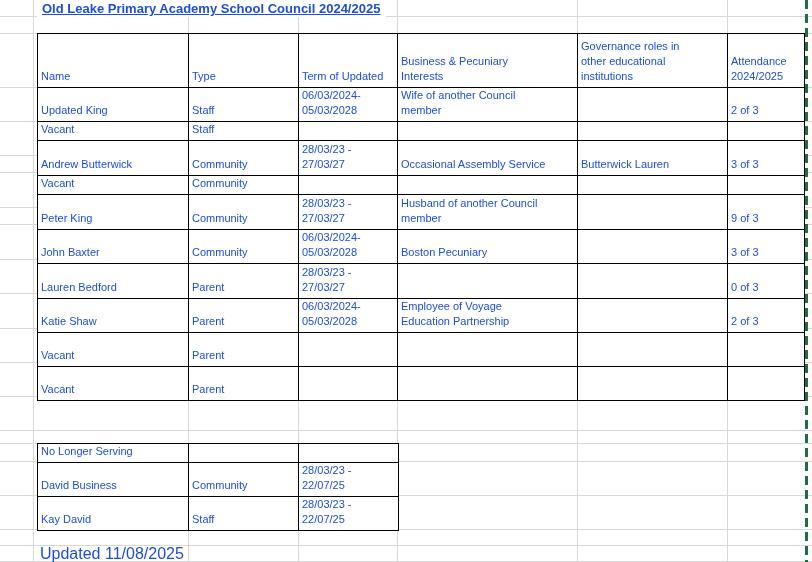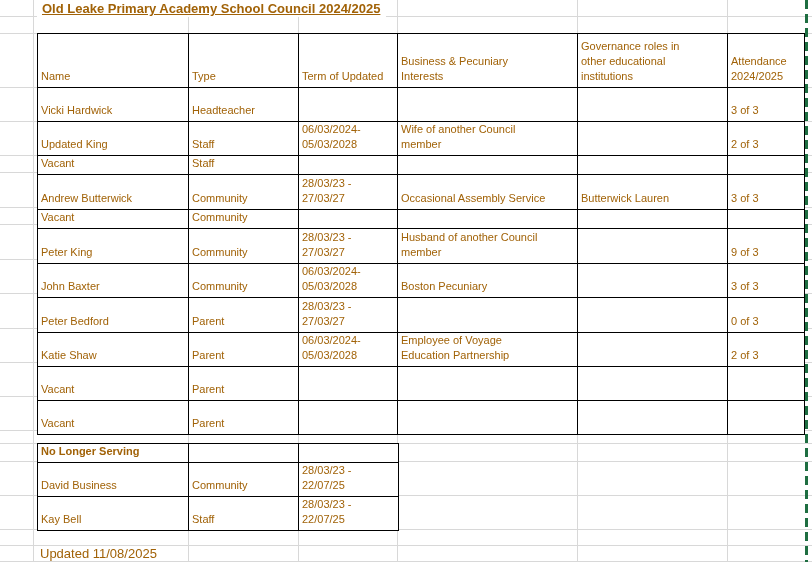--- a/index.html
+++ b/index.html
@@ -1,18 +1,18 @@
 <!DOCTYPE html>
 <html><head>
 <meta charset="utf-8">
 <style>
   html,body { margin:0; padding:0; background:#ffffff; }
   .sheet {
     position:relative; width:812px; height:562px; background:#ffffff;
-    font-family:"Liberation Sans", sans-serif; color:#a16207; overflow:hidden;
+    font-family:"Liberation Sans", sans-serif; color:#1d4ed8; overflow:hidden;
   }
   .gl-h { position:absolute; left:0; width:812px; height:1px; background:#d8d8d8; }
   .gl-v { position:absolute; top:0; height:562px; width:1px; background:#d8d8d8; }
   .page-break {
     position:absolute; left:805px; top:0; width:3px; height:562px;
     background:repeating-linear-gradient(to bottom,
       #1e6e41 0px, #1e6e41 9px, transparent 9px, transparent 14px);
     z-index:3;
   }
   .title {
@@ -26,23 +26,23 @@
   }
   td, th {
     border:1px solid #000; font-size:11px; line-height:15px; font-weight:normal;
     text-align:left; vertical-align:bottom; padding:0 2px 3px 3px;
     white-space:pre-line; overflow:hidden;
   }
   #main-table { left:37px; top:33px; width:767px; }
   #nls-table  { left:37px; top:443px; width:361px; }
   tr.h54{height:54px} tr.h35{height:35px} tr.h34{height:34px}
   tr.h18{height:18px} tr.h17{height:17px}
-  .bold { font-weight:bold; }
+  .bold { font-weight:normal; }
   .footer {
-    position:absolute; left:40px; top:546px; font-size:13px; line-height:15px;
+    position:absolute; left:40px; top:546px; font-size:16px; line-height:15px;
     background:#fff; padding-right:4px; z-index:2;
   }
 </style>
 </head>
 <body>
 
 <div class="sheet">
 
   <div id="gridlines">
       <div class="gl-h" style="top: 16px;"></div>
@@ -93,28 +93,20 @@
       <th>Term of Updated</th>
       <th>Business &amp; Pecuniary
 Interests</th>
       <th>Governance roles in
 other educational
 institutions</th>
       <th>Attendance
 2024/2025</th>
     </tr>
     <tr class="h34">
-      <td>Vicki Hardwick</td>
-      <td>Headteacher</td>
-      <td></td>
-      <td></td>
-      <td></td>
-      <td>3 of 3</td>
-    </tr>
-    <tr class="h34">
       <td>Updated King</td>
       <td>Staff</td>
       <td>06/03/2024-
 05/03/2028</td>
       <td>Wife of another Council
 member</td>
       <td></td>
       <td>2 of 3</td>
     </tr>
     <tr class="h17">
@@ -155,21 +147,21 @@
     <tr class="h34">
       <td>John Baxter</td>
       <td>Community</td>
       <td>06/03/2024-
 05/03/2028</td>
       <td>Boston Pecuniary</td>
       <td></td>
       <td>3 of 3</td>
     </tr>
     <tr class="h35">
-      <td>Peter Bedford</td>
+      <td>Lauren Bedford</td>
       <td>Parent</td>
       <td>28/03/23 -
 27/03/27</td>
       <td></td>
       <td></td>
       <td>0 of 3</td>
     </tr>
     <tr class="h34">
       <td>Katie Shaw</td>
       <td>Parent</td>
@@ -211,21 +203,21 @@
       <td></td>
       <td></td>
     </tr>
     <tr class="h34">
       <td>David Business</td>
       <td>Community</td>
       <td>28/03/23 -
 22/07/25</td>
     </tr>
     <tr class="h34">
-      <td>Kay Bell</td>
+      <td>Kay David</td>
       <td>Staff</td>
       <td>28/03/23 -
 22/07/25</td>
     </tr>
   </tbody>
     </table>
 
   <div class="footer">Updated 11/08/2025</div>
 
 </div>

